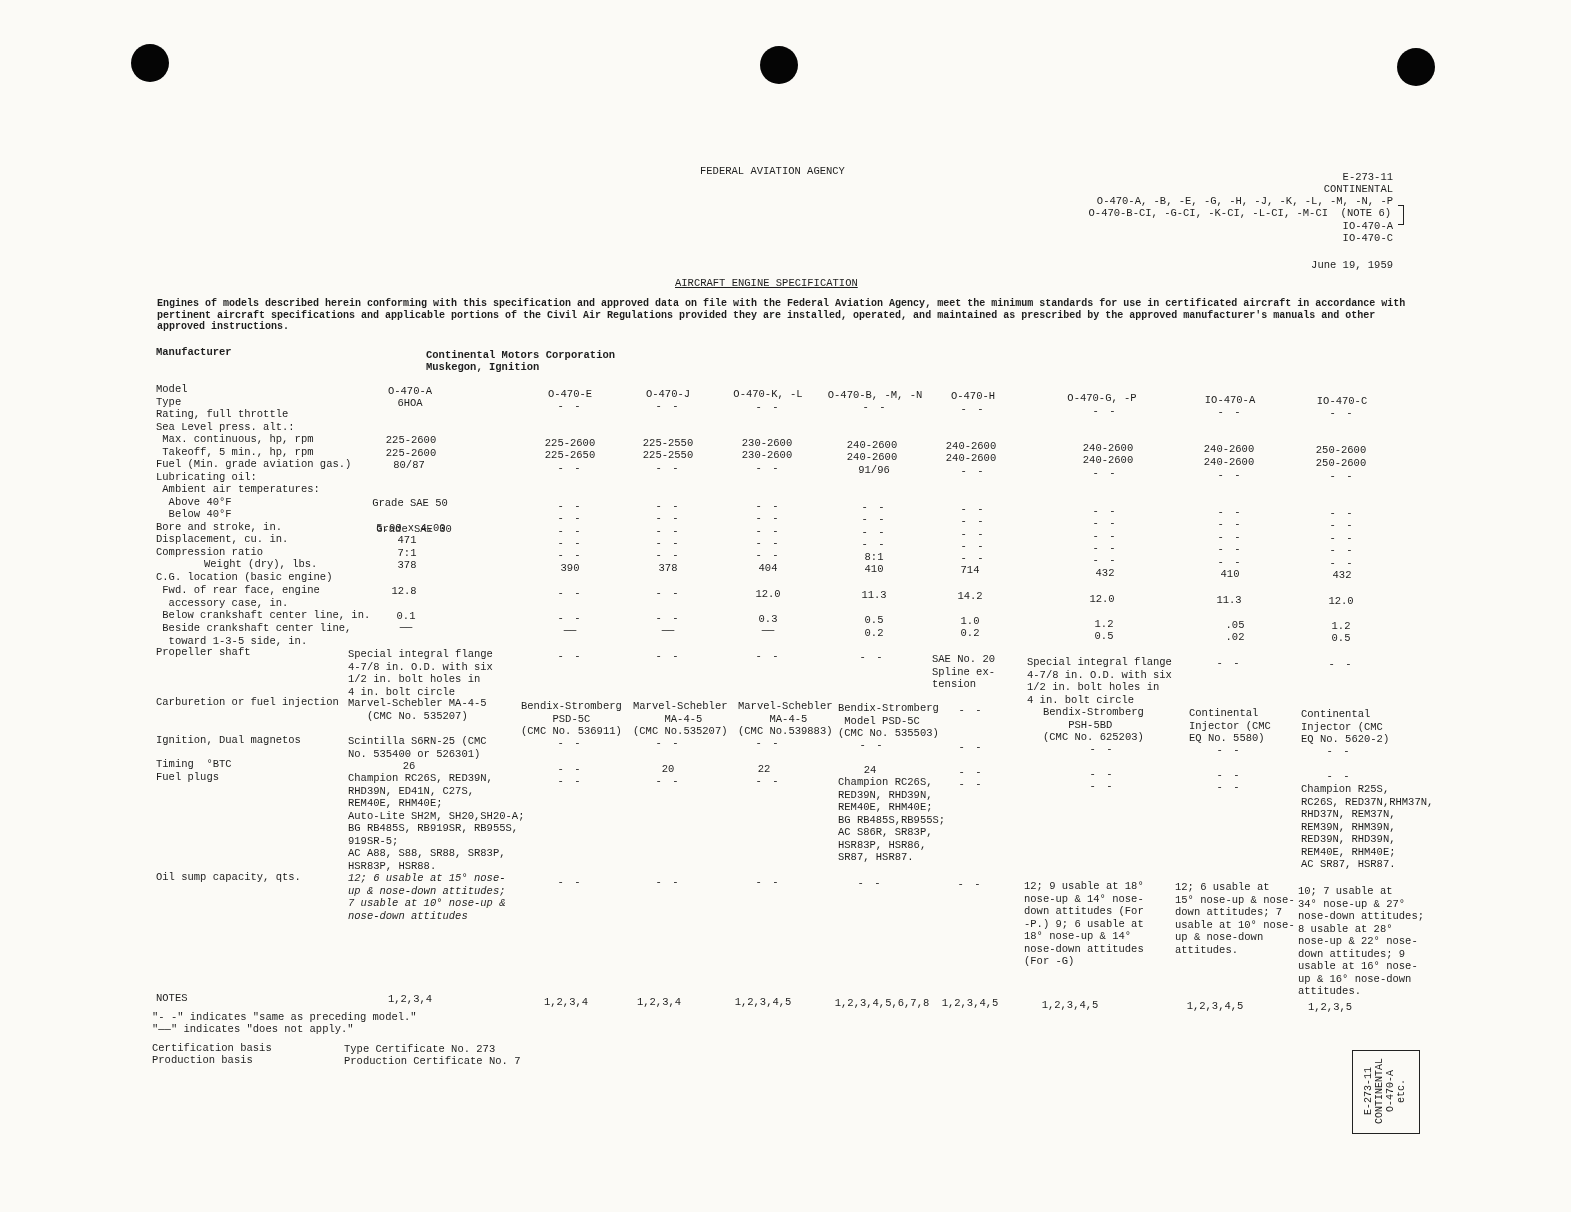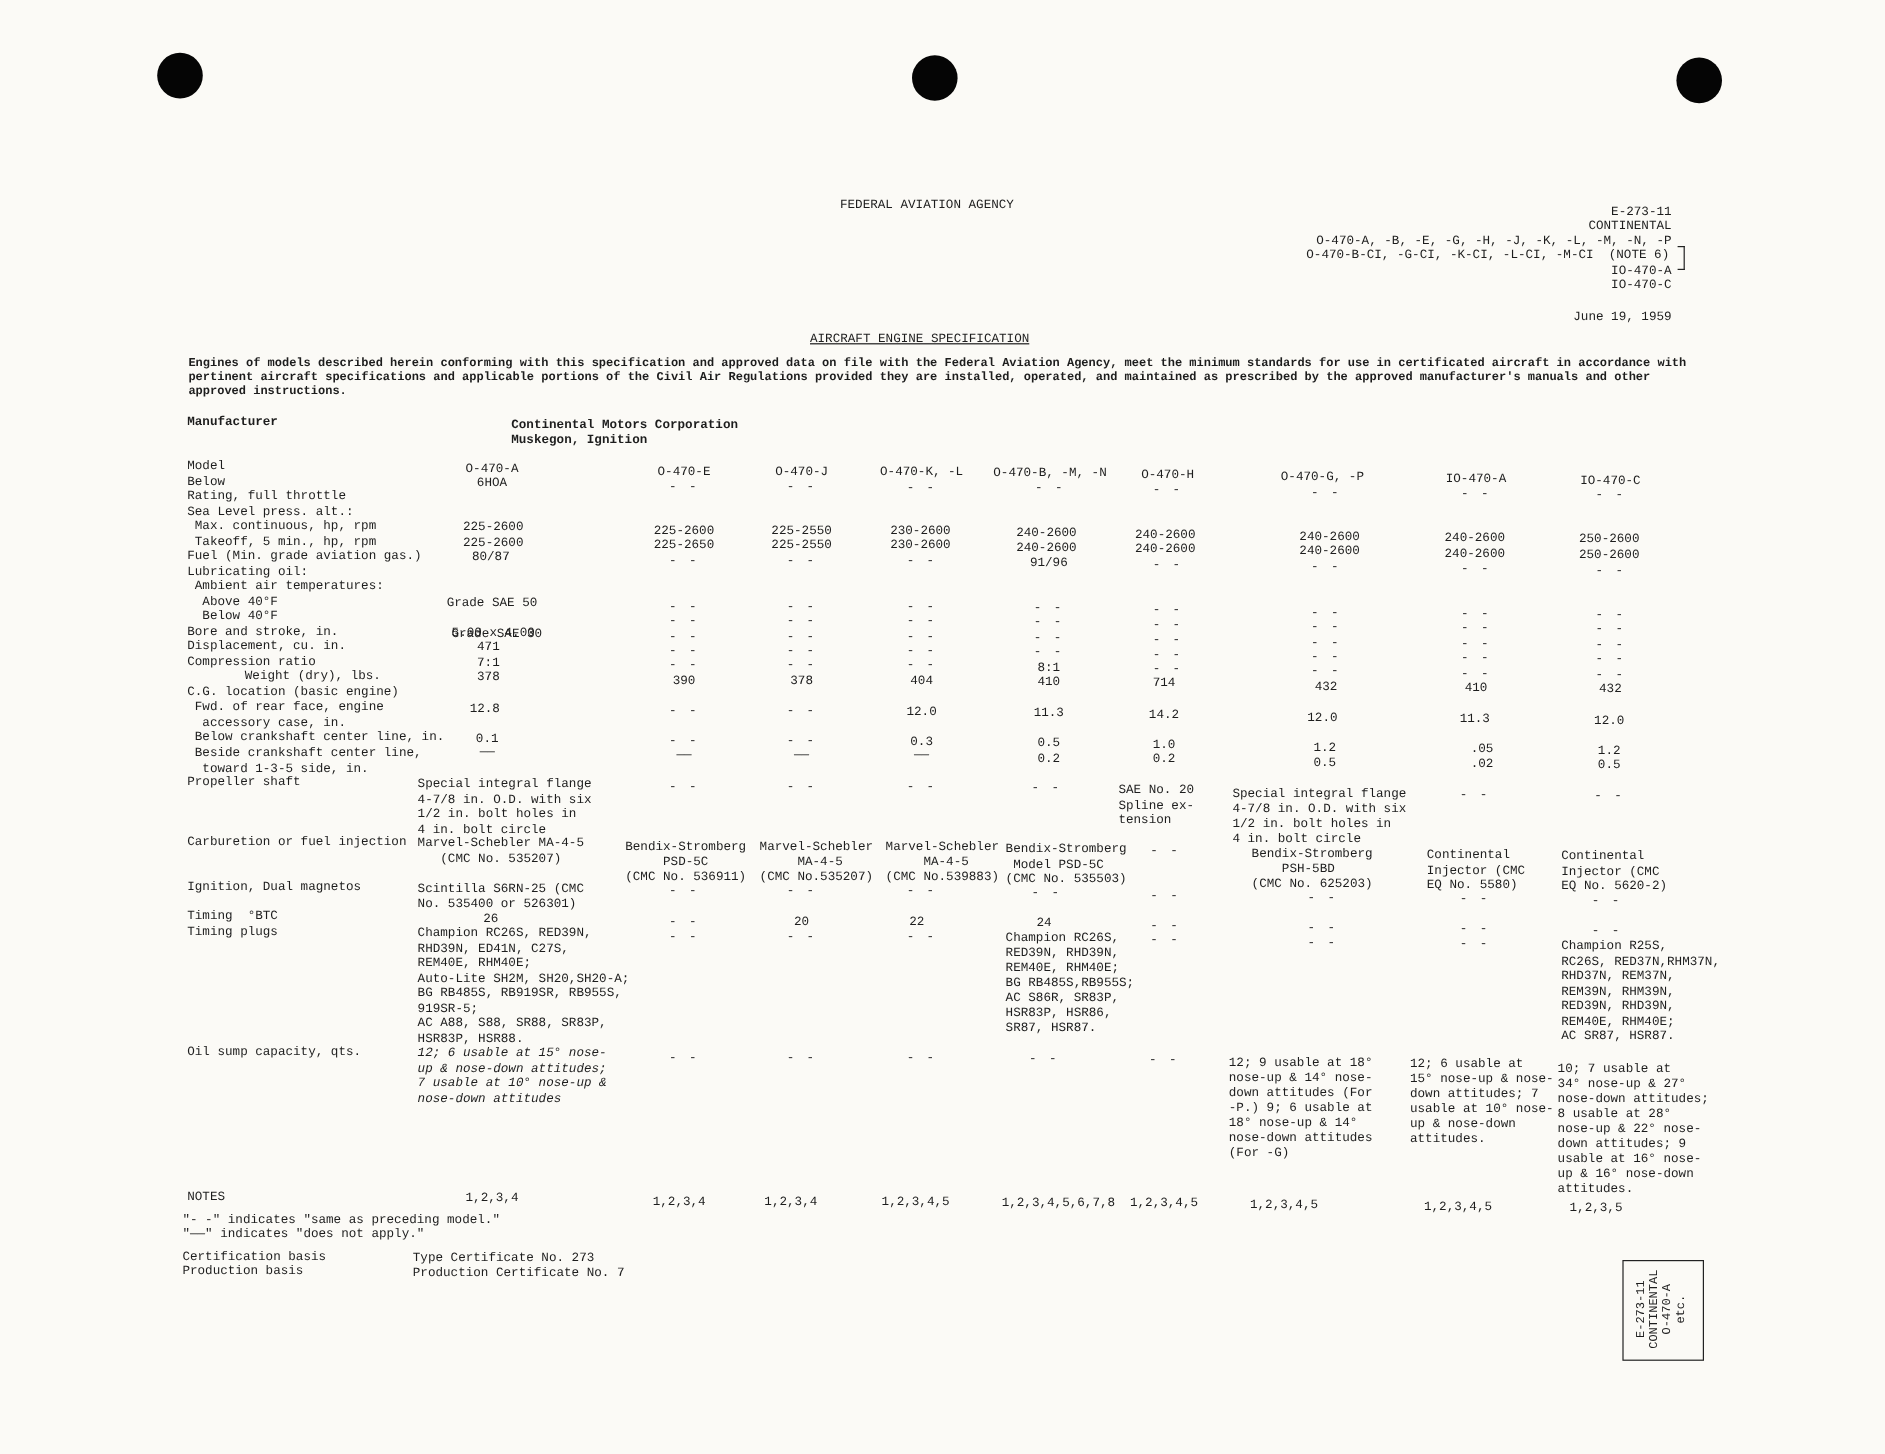--- a/index.html
+++ b/index.html
@@ -51,21 +51,21 @@
 <div class="abs u" style="left:675px;top:277px;">AIRCRAFT ENGINE SPECIFICATION</div>
 
 <div class="para">Engines of models described herein conforming with this specification and approved data on file with the Federal Aviation Agency, meet the minimum standards for use in certificated aircraft in accordance with pertinent aircraft specifications and applicable portions of the Civil Air Regulations provided they are installed, operated, and maintained as prescribed by the approved manufacturer's manuals and other approved instructions.</div>
 
 <div class="lbl bold" style="top:346px;">Manufacturer</div>
 <div class="abs bold" style="left:426px;top:349px;">Continental Motors Corporation</div>
 <div class="abs bold" style="left:426px;top:361px;">Muskegon, Ignition</div>
 
 <div>
   <div class="lbl" style="top:383px;">Model</div>
-  <div class="lbl" style="top:396px;">Below</div>
+  <div class="lbl" style="top:396px;">Type</div>
   <div class="lbl" style="top:408px;">Rating, full throttle</div>
   <div class="lbl" style="top:421px;">Sea Level press. alt.:</div>
   <div class="lbl" style="top:433px;"> Max. continuous, hp, rpm</div>
   <div class="lbl" style="top:446px;"> Takeoff, 5 min., hp, rpm</div>
   <div class="lbl" style="top:458px;">Fuel (Min. grade aviation gas.)</div>
   <div class="lbl" style="top:471px;">Lubricating oil:</div>
   <div class="lbl" style="top:483px;"> Ambient air temperatures:</div>
   <div class="lbl" style="top:496px;">  Above 40°F</div>
   <div class="lbl" style="top:508px;">  Below 40°F</div>
   <div class="lbl" style="top:521px;">Bore and stroke, in.</div>
@@ -75,21 +75,21 @@
   <div class="lbl" style="top:571px;">C.G. location (basic engine)</div>
   <div class="lbl" style="top:584px;"> Fwd. of rear face, engine
   accessory case, in.</div>
   <div class="lbl" style="top:609px;"> Below crankshaft center line, in.</div>
   <div class="lbl" style="top:622px;"> Beside crankshaft center line,
   toward 1-3-5 side, in.</div>
   <div class="lbl" style="top:646px;">Propeller shaft</div>
   <div class="lbl" style="top:696px;">Carburetion or fuel injection</div>
   <div class="lbl" style="top:734px;">Ignition, Dual magnetos</div>
   <div class="lbl" style="top:758px;">Timing  °BTC</div>
-  <div class="lbl" style="top:771px;">Timing plugs</div>
+  <div class="lbl" style="top:771px;">Fuel plugs</div>
   <div class="lbl" style="top:871px;text-align:center;">Oil sump capacity, qts.</div>
   <div class="lbl" style="top:992px;">NOTES</div>
 </div>
 
 <div>
   <div class="cell" style="left:410px;top:385px;">O-470-A</div>
   <div class="cell" style="left:410px;top:397px;">6HOA</div>
   <div class="cell" style="left:411px;top:434px;">225-2600</div>
   <div class="cell" style="left:411px;top:447px;">225-2600</div>
   <div class="cell" style="left:409px;top:459px;">80/87</div>

